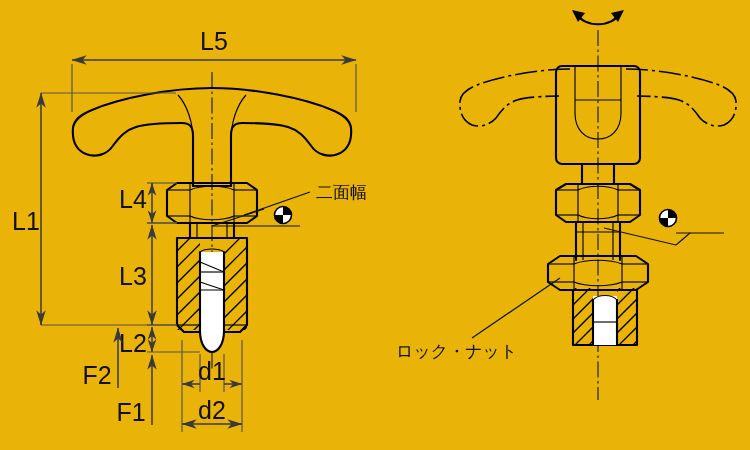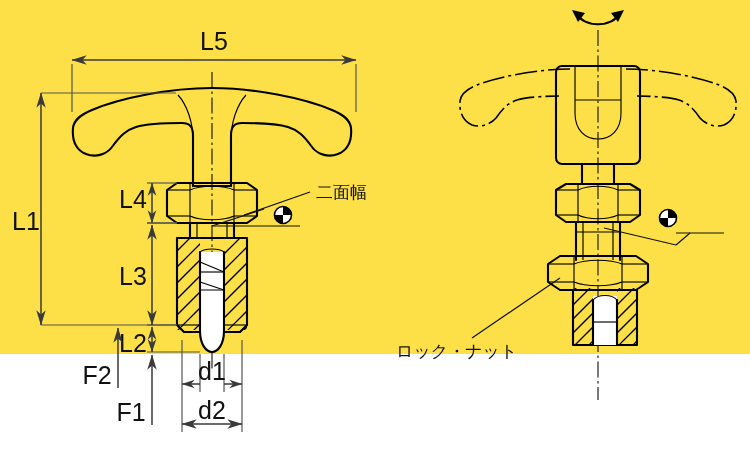--- a/index.html
+++ b/index.html
@@ -1,18 +1,18 @@
 <!DOCTYPE html>
 <html><head>
 <meta charset="utf-8">
 <style>
   html,body{margin:0;padding:0;background:#ffffff;}
   body{width:750px;height:450px;overflow:hidden;
        font-family:"Liberation Sans","DejaVu Sans",sans-serif;}
-  #stage{position:relative;width:750px;height:354px;background:#fde047;}
+  #stage{position:relative;width:750px;height:450px;background:#eab308;}
   #stage svg{position:absolute;top:0;left:0;display:block;}
   text{font-family:"Liberation Sans","DejaVu Sans",sans-serif;fill:#111;}
   .dimlbl{font-size:25px;}
   .jplbl{font-size:17px;font-family:"DejaVu Sans","Liberation Sans",sans-serif;}
   .solid{fill:none;stroke:#000;stroke-width:2.1;stroke-linejoin:round;stroke-linecap:round;}
   .thin{fill:none;stroke:#000;stroke-width:1.15;}
   .dimline{fill:none;stroke:#3a3a3a;stroke-width:1.5;}
   .extline{fill:none;stroke:#555;stroke-width:1.2;}
   .center{fill:none;stroke:#222;stroke-width:1.2;
           stroke-dasharray:16 3.5 2.5 3.5;}

